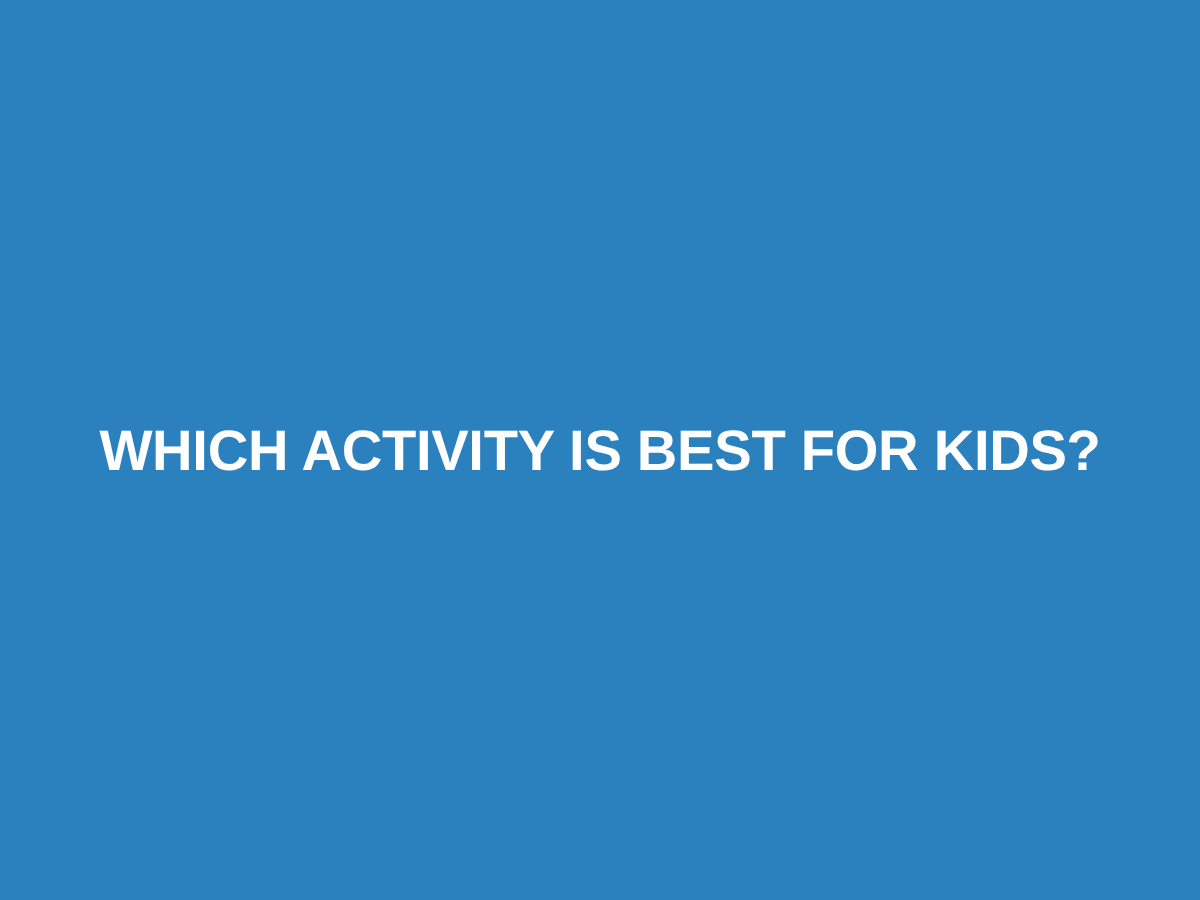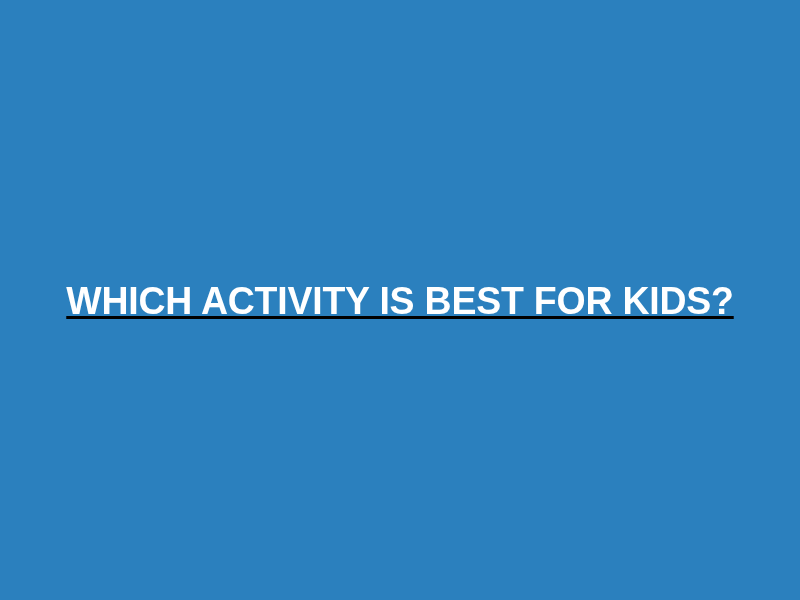--- a/index.html
+++ b/index.html
@@ -17,21 +17,20 @@
 
   #featured-card {
     position: relative;
     box-sizing: border-box;
     width: 800px;
     height: 600px;
     background-color: #2b80be;
     display: flex;
     align-items: center;
     justify-content: flex-start;
-    text-decoration: underline;
   }
 
   #headline {
     display: block;
     width: 100%;
     padding: 0 40px;
     box-sizing: border-box;
     margin: 0;
     position: relative;
     top: 1px;

